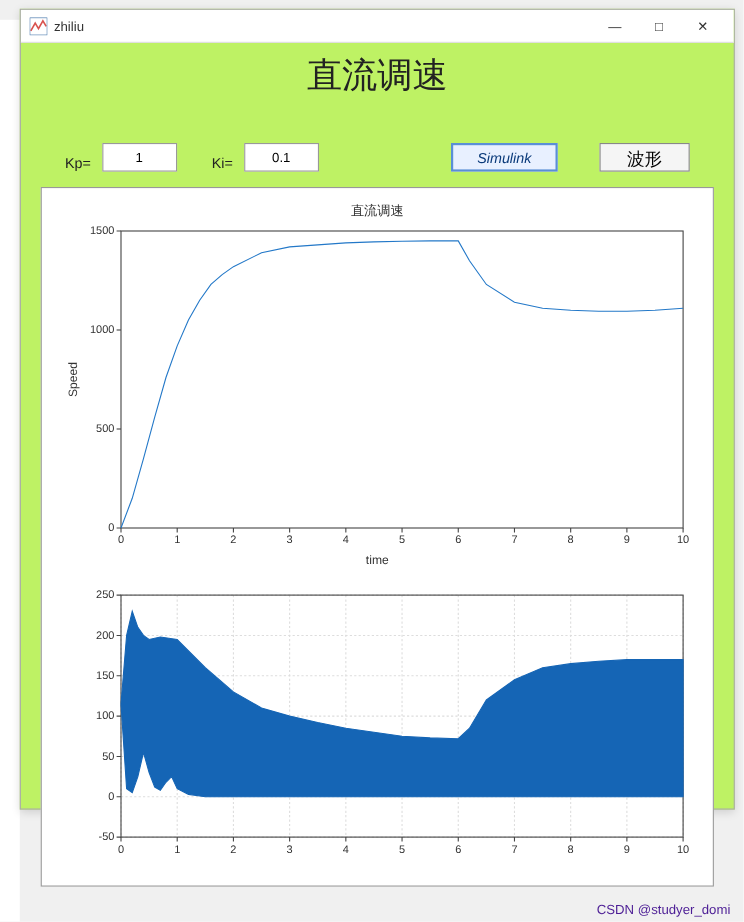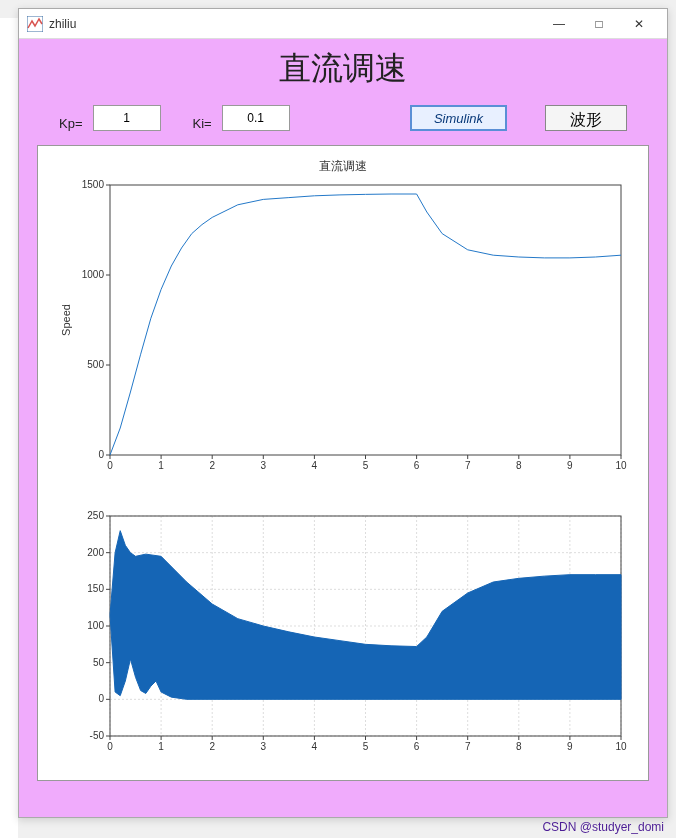--- a/index.html
+++ b/index.html
@@ -17,22 +17,22 @@
       width: 18px; height: 820px;
       background: #fff;
       font-size: 10px;
       color: #999;
       padding: 2px;
     }
     .window {
       position: absolute;
       left: 18px; top: 8px;
       width: 650px;
-      height: 810px;
-      background: #f0abfc;
+      height: 728px;
+      background: #bef264;
       border: 1px solid #aaa;
       box-shadow: 0 2px 8px rgba(0,0,0,0.15);
     }
     .titlebar {
       height: 30px;
       background: #fff;
       display: flex;
       align-items: center;
       padding: 0 8px;
       border-bottom: 1px solid #ddd;
@@ -81,20 +81,21 @@
       font-size: 12px;
     }
     .controls .spacer { flex: 1; }
     .btn {
       height: 26px;
       padding: 0 18px;
       border: 1px solid #888;
       background: #f5f5f5;
       font-size: 13px;
       cursor: pointer;
+      margin-top: 25px;
     }
     .btn.sim {
       background: #e8f0ff;
       border: 2px solid #5a8fd6;
       font-style: italic;
       color: #0a3a7a;
       padding: 2px 22px;
     }
     .btn.wave {
       font-family: "KaiTi", "STKaiti", serif;
@@ -204,20 +205,21 @@
             <text x="54" y="281" text-anchor="end" font-size="10" fill="#333">0</text>
             <line x1="56" y1="188" x2="60" y2="188" stroke="#444"></line>
             <text x="54" y="191" text-anchor="end" font-size="10" fill="#333">500</text>
             <line x1="56" y1="98" x2="60" y2="98" stroke="#444"></line>
             <text x="54" y="101" text-anchor="end" font-size="10" fill="#333">1000</text>
             <line x1="56" y1="8" x2="60" y2="8" stroke="#444"></line>
             <text x="54" y="11" text-anchor="end" font-size="10" fill="#333">1500</text>
             <text x="20" y="143" text-anchor="middle" font-size="11" fill="#333" transform="rotate(-90 20 143)">Speed</text>
             <path class="line-series" d="M60 278 L70.22 251 L80.44 215 L90.66 177.2 L100.88 141.2 L111.1 112.4 L121.32 89 L131.54 71 L141.76 56.60000000000002 L151.98 47.599999999999994 L162.2 40.400000000000006 L187.75 27.80000000000001 L213.29999999999998 22.400000000000006 L238.85 20.599999999999966 L264.4 18.80000000000001 L289.95000000000005 17.899999999999977 L315.5 17.360000000000014 L341.05 17 L366.59999999999997 17 L376.82 35 L392.15000000000003 56.60000000000002 L417.7 72.80000000000001 L443.25 78.19999999999999 L468.8 80 L494.34999999999997 80.9 L519.9000000000001 80.9 L545.45 80 L571 78.19999999999999 "></path>
           </svg></div>
+      <div class="xlabel">time</div>
     </div>
     <div style="height:20px"></div>
 
     <div class="chart" style="height:260px;">
       <div class="axes" id="chart2" style="height:250px;"><svg width="586" height="250">
             <line class="grid-line" x1="60" y1="8" x2="60" y2="228"></line>
             <line class="grid-line" x1="111.1" y1="8" x2="111.1" y2="228"></line>
             <line class="grid-line" x1="162.2" y1="8" x2="162.2" y2="228"></line>
             <line class="grid-line" x1="213.29999999999998" y1="8" x2="213.29999999999998" y2="228"></line>
             <line class="grid-line" x1="264.4" y1="8" x2="264.4" y2="228"></line>

